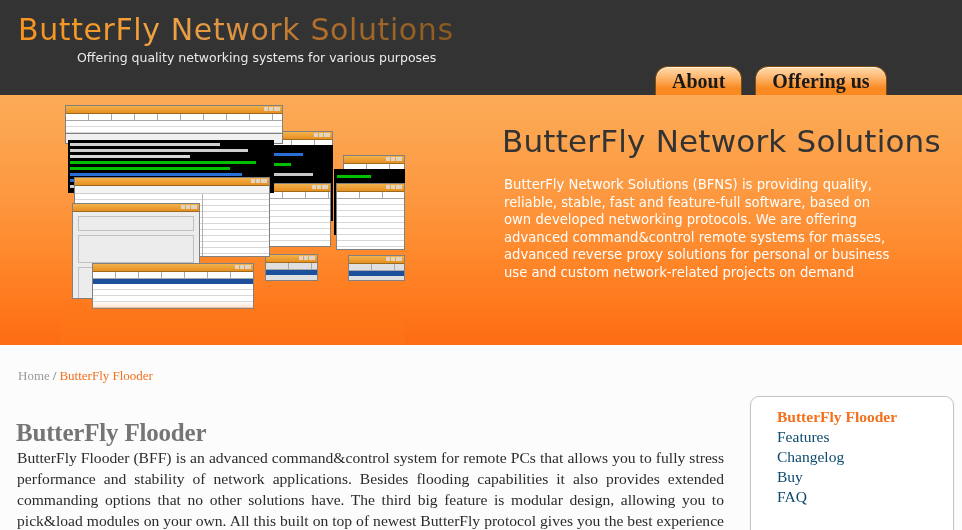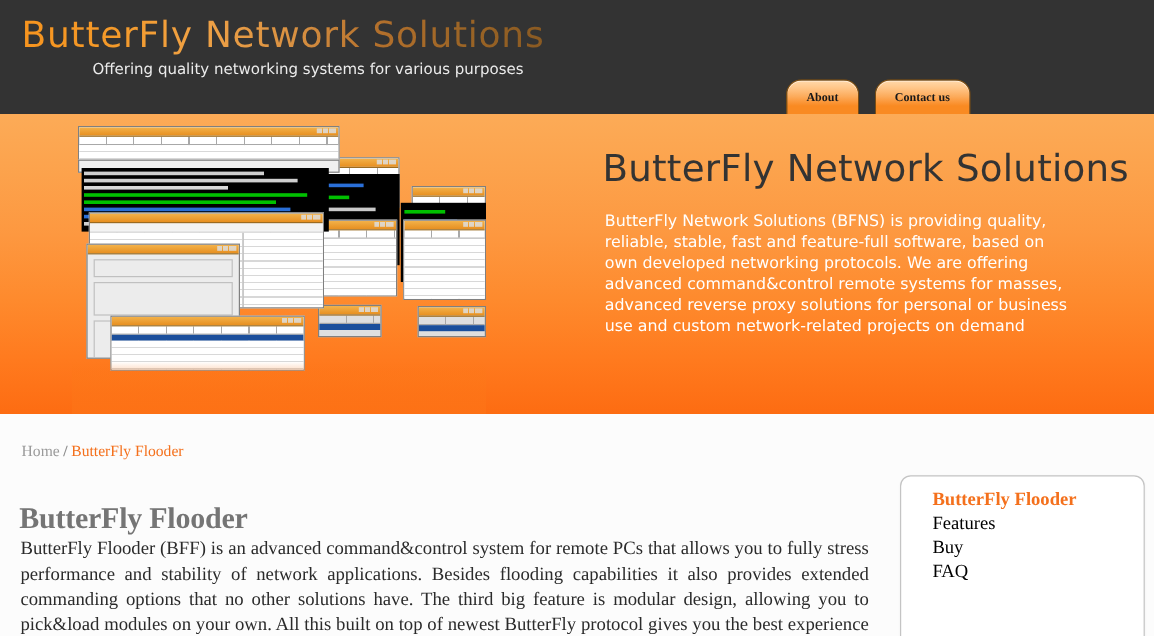--- a/index.html
+++ b/index.html
@@ -69,21 +69,21 @@
     align-items: center;
     justify-content: center;
     border-top-left-radius: 13px;
     border-top-right-radius: 13px;
     border: 1px solid #7a4d12;
     border-bottom: none;
     background: linear-gradient(to bottom, #ffd9ab 0%, #ffc689 22%, #fcab5b 48%, #fb9a3e 62%, #f98a22 76%, #f98a22 100%);
     box-shadow: inset 0 1px 0 rgba(255,255,255,0.65);
     font-family: "Liberation Serif", serif;
     font-weight: bold;
-    font-size: 10px;
+    font-size: 20px;
     color: #191919;
     white-space: nowrap;
     cursor: pointer;
   }
 
   
   .hero {
     position: absolute;
     left: 0; top: 95px;
     width: 962px; height: 250px;
@@ -231,38 +231,38 @@
     font-weight: bold;
     font-size: 15.5px;
     color: #f4701c;
     line-height: 20px;
     white-space: nowrap;
   }
   .sidebar-link {
     display: block;
     font-family: "Liberation Serif", serif;
     font-size: 15.5px;
-    color: #000000;
+    color: #0c4a6e;
     line-height: 20px;
     text-decoration: none;
     white-space: nowrap;
     cursor: pointer;
   }
 </style>
 </head>
 <body>
 
 <div class="page">
 
   <div class="header">
     <div class="logo">ButterFly Network Solutions</div>
     <div class="tagline">Offering quality networking systems for various purposes</div>
     <div class="nav">
       <div class="tab">About</div>
-      <div class="tab">Contact us</div>
+      <div class="tab">Offering us</div>
     </div>
   </div>
 
   <div class="hero">
 
     <div class="collage">
 
       <div class="shot" style="left:283px; top:52px; width:62px; height:58px;">
         <div class="tb"></div>
         <div class="hdr-row"></div>
@@ -358,17 +358,18 @@
   <div class="breadcrumb">
     <span class="crumb-link">Home</span><span class="sep">/</span><span class="crumb-current">ButterFly Flooder</span>
   </div>
 
   <h1 class="page-title">ButterFly Flooder</h1>
   <p class="intro">ButterFly Flooder (BFF) is an advanced command&amp;control system for remote PCs that allows you to fully stress performance and stability of network applications. Besides flooding capabilities it also provides extended commanding options that no other solutions have. The third big feature is modular design, allowing you to pick&amp;load modules on your own. All this built on top of newest ButterFly protocol gives you the best experience and reliability such software can offer!</p>
 
   <div class="sidebar">
     <div class="sidebar-heading">ButterFly Flooder</div>
     <a class="sidebar-link">Features</a>
+    <a class="sidebar-link">Changelog</a>
     <a class="sidebar-link">Buy</a>
     <a class="sidebar-link">FAQ</a>
   </div>
 
 </div>
 
 </body></html>

